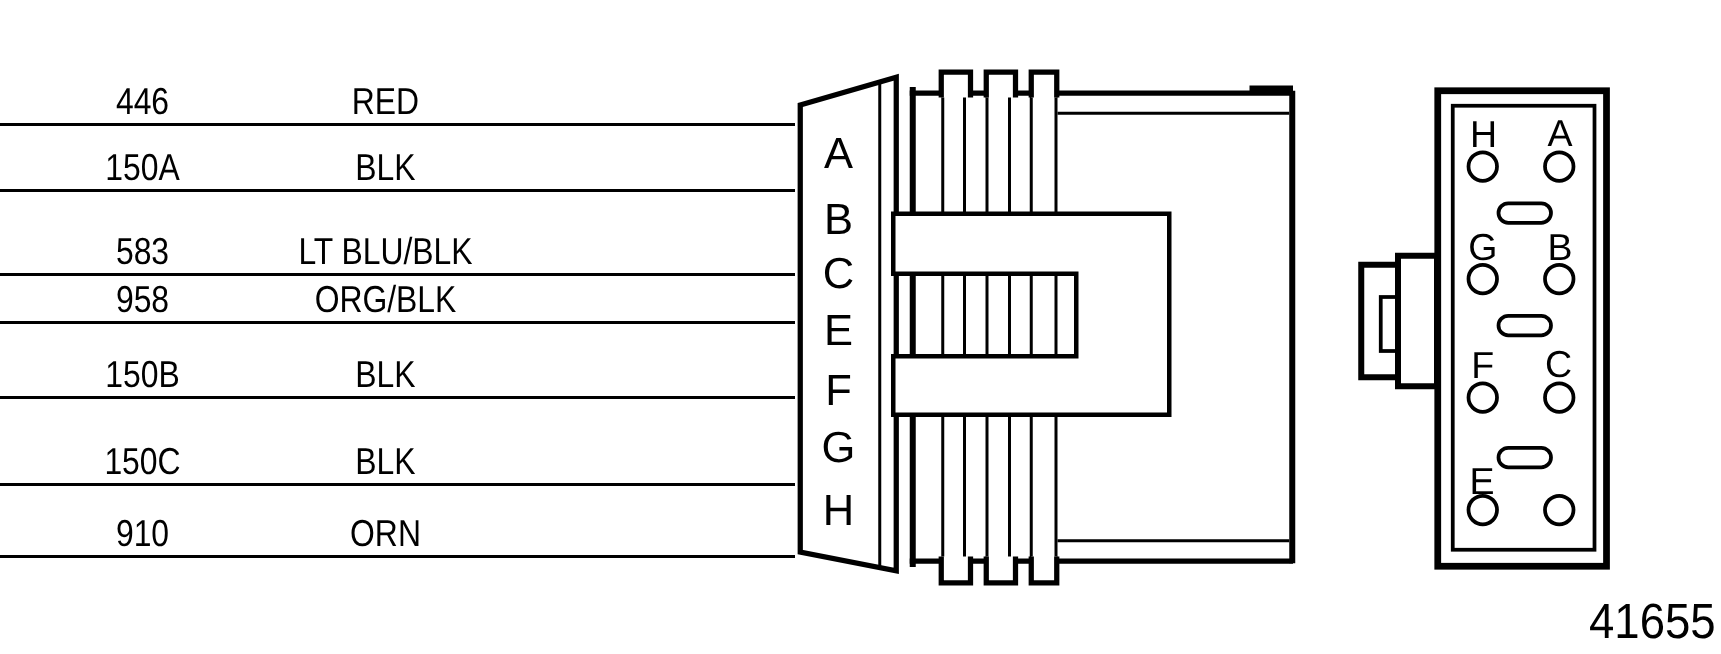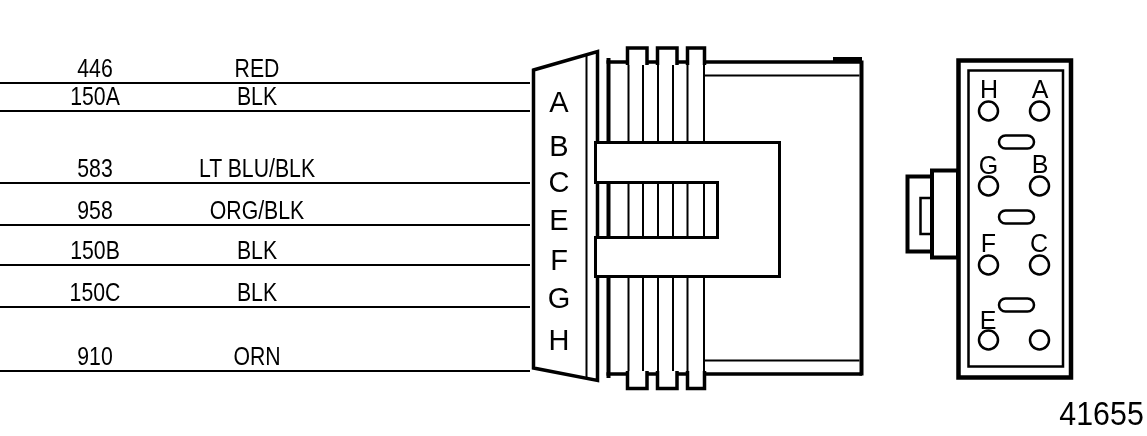--- a/index.html
+++ b/index.html
@@ -31,41 +31,41 @@
 </head>
 <body>
 
 <div>
 
   <div class="wrow" style="top:52px">
     <span class="wnum">446</span>
     <span class="wcol">RED</span>
     <div class="wline"></div>
   </div>
-  <div class="wrow" style="top:80px">
+  <div class="wrow" style="top:96px">
     <span class="wnum">150A</span>
     <span class="wcol">BLK</span>
     <div class="wline"></div>
   </div>
   <div class="wrow" style="top:152px">
     <span class="wnum">583</span>
     <span class="wcol">LT BLU/BLK</span>
     <div class="wline"></div>
   </div>
-  <div class="wrow" style="top:194px">
+  <div class="wrow" style="top:184px">
     <span class="wnum">958</span>
     <span class="wcol">ORG/BLK</span>
     <div class="wline"></div>
   </div>
   <div class="wrow" style="top:234px">
     <span class="wnum">150B</span>
     <span class="wcol">BLK</span>
     <div class="wline"></div>
   </div>
-  <div class="wrow" style="top:276px">
+  <div class="wrow" style="top:292px">
     <span class="wnum">150C</span>
     <span class="wcol">BLK</span>
     <div class="wline"></div>
   </div>
   <div class="wrow" style="top:340px">
     <span class="wnum">910</span>
     <span class="wcol">ORN</span>
     <div class="wline"></div>
   </div>
 

